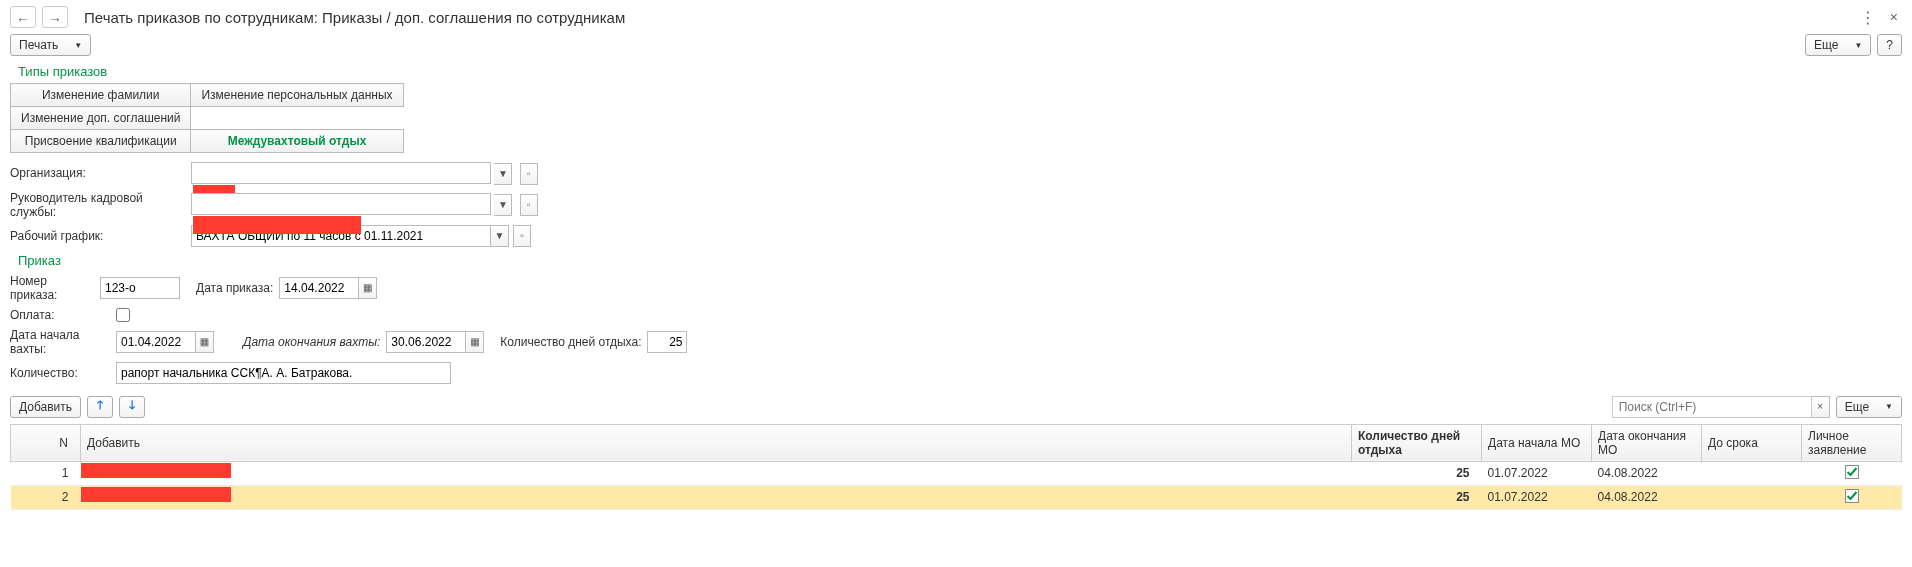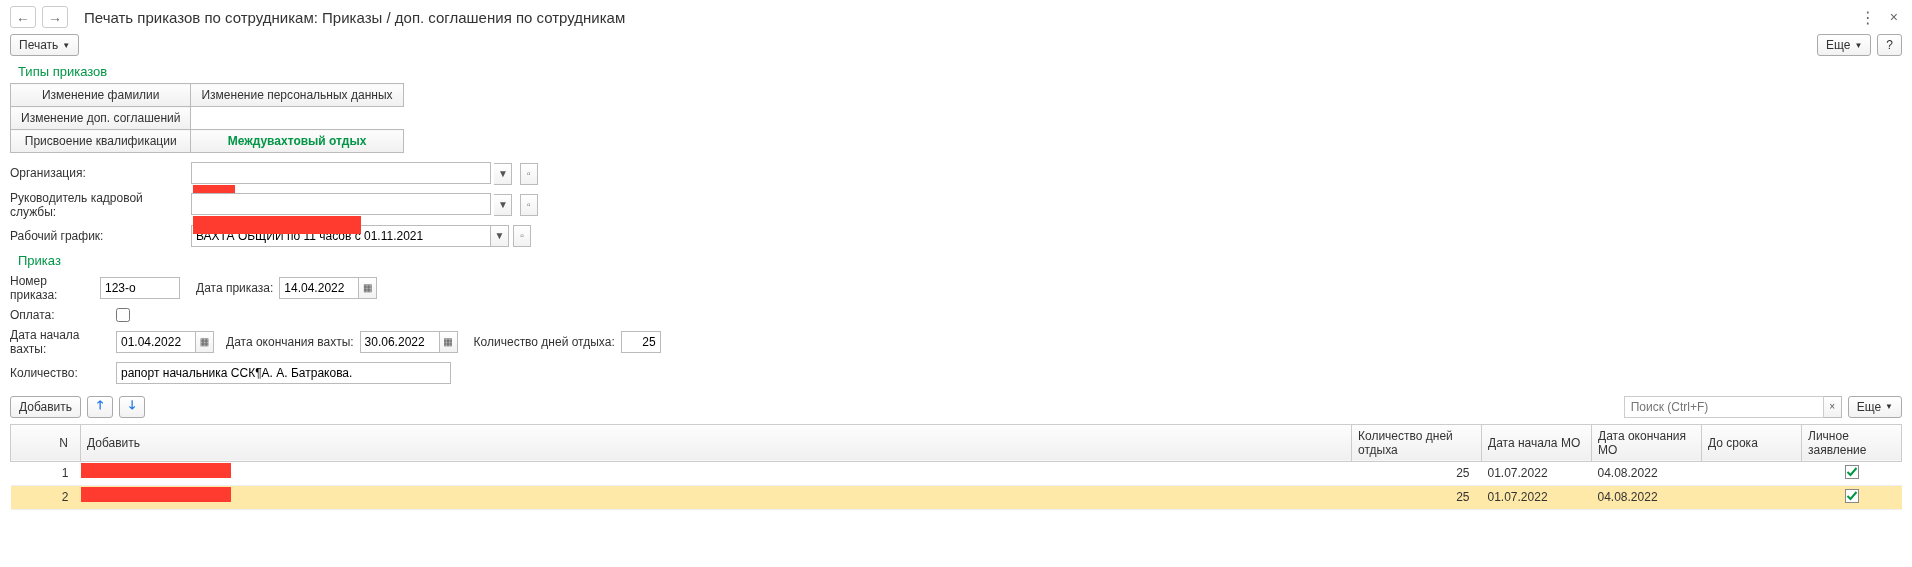--- a/index.html
+++ b/index.html
@@ -6,21 +6,21 @@
 body { font-family: Arial, sans-serif; font-size: 12px; color: #333; background: #fff; padding: 6px 10px; }
 .header-row { display: flex; align-items: center; justify-content: space-between; margin-bottom: 6px; }
 .header-left { display: flex; align-items: center; gap: 6px; }
 .nav-btn { width: 26px; height: 22px; border: 1px solid #ccc; background: #fff; display: inline-flex; align-items: center; justify-content: center; border-radius: 3px; cursor: pointer; }
 .nav-arrow { font-size: 14px; color: #666; }
 .page-title { font-size: 15px; margin-left: 10px; }
 .header-right { display: flex; align-items: center; gap: 10px; }
 .dots-icon { font-size: 16px; color: #666; cursor: pointer; }
 .close-x { font-size: 14px; color: #666; cursor: pointer; padding: 2px 4px; }
 .toolbar-row { display: flex; justify-content: space-between; align-items: center; margin-bottom: 8px; }
-.btn { border: 1px solid #aaa; background: linear-gradient(#fff,#f2f2f2); padding: 3px 8px; border-radius: 3px; cursor: pointer; display: inline-flex; align-items: center; gap: 4px; font-size: 12px; }
+.btn { border: 1px solid #aaa; background: linear-gradient(#fff,#f2f2f2); padding: 3px 8px; border-radius: 3px; cursor: pointer; display: inline-flex; align-items: center; gap: 16px; font-size: 12px; }
 .btn .caret { font-size: 8px; }
 .right-buttons { display: flex; gap: 6px; }
 .section-title { color: #009646; font-size: 13px; margin: 6px 8px 4px; }
 .type-grid { display: inline-block; border-collapse: collapse; }
 .type-grid td { border: 1px solid #bbb; padding: 4px 10px; text-align: center; background: linear-gradient(#fdfdfd,#f0f0f0); cursor: pointer; white-space: nowrap; }
 .type-grid td.active { color: #009646; font-weight: bold; }
 .form-row { display: flex; align-items: center; margin: 6px 0; gap: 6px; }
 .form-label { width: 175px; }
 .input-wrap { display: inline-flex; align-items: stretch; }
 .text-input { border: 1px solid #bbb; padding: 2px 4px; height: 22px; font-size: 12px; background: #fff; }
@@ -38,21 +38,21 @@
 .arrow-down { color: #1a73e8; font-weight: bold; }
 .spacer { flex: 1; }
 .search-wrap { display: inline-flex; align-items: stretch; border-radius: 7px; }
 .search-input { width: 200px; border: 1px solid #ccc; height: 22px; padding: 2px 6px; color: #aaa; font-size: 12px; }
 .data-table { width: 100%; border-collapse: collapse; margin-top: 6px; }
 .data-table th { border: 1px solid #ccc; background: linear-gradient(#fdfdfd,#f0f0f0); padding: 4px 6px; text-align: left; font-weight: normal; font-size: 12px; }
 .data-table td { border-bottom: 1px solid #eee; padding: 3px 6px; font-size: 12px; }
 .data-table th.n-col, .data-table td.n-col { width: 70px; text-align: right; padding-right: 12px; }
 .data-table td.num { text-align: right; padding-right: 12px; }
 .data-table .col-emp { width: auto; }
-.data-table .col-days { width: 130px; text-align: right; }
+.data-table .col-days { width: 130px; text-align: right; font-weight: bold; }
 .data-table .col-date { width: 110px; }
 .data-table .col-srok { width: 100px; }
 .data-table .col-chk { width: 100px; text-align: center; }
 .row-selected td { background: #ffe9a8; }
 .check-svg { width: 14px; height: 14px; }
 .check-svg .box { fill: #fff; stroke: #888; stroke-width: 1; }
 .check-svg .tick { fill: none; stroke: #009646; stroke-width: 2; }
 .emp-cell { position: relative; }
 .emp-red { position: absolute; left: 0; top: 1px; height: 15px; background: #ff3b30; }
 </style>
@@ -156,21 +156,21 @@
   <span style="width:100px;">Оплата:</span>
   <input type="checkbox" class="checkbox" style="">
 </div>
 
 <div class="form-row">
   <span style="width:100px;">Дата начала вахты:</span>
   <div class="input-wrap">
     <input class="text-input w80" value="01.04.2022" style="">
     <div class="mini-btn">▦</div>
   </div>
-  <span style="margin-left:6px;">Дата окончания вахты:</span>
+  <span style="margin-left:23px;font-style:italic;">Дата окончания вахты:</span>
   <div class="input-wrap">
     <input class="text-input w80" value="30.06.2022" style="">
     <div class="mini-btn">▦</div>
   </div>
   <span style="margin-left:10px;">Количество дней отдыха:</span>
   <input class="text-input w40" value="25" style="">
 </div>
 
 <div class="form-row">
   <span style="width:100px;">Количество:</span>

